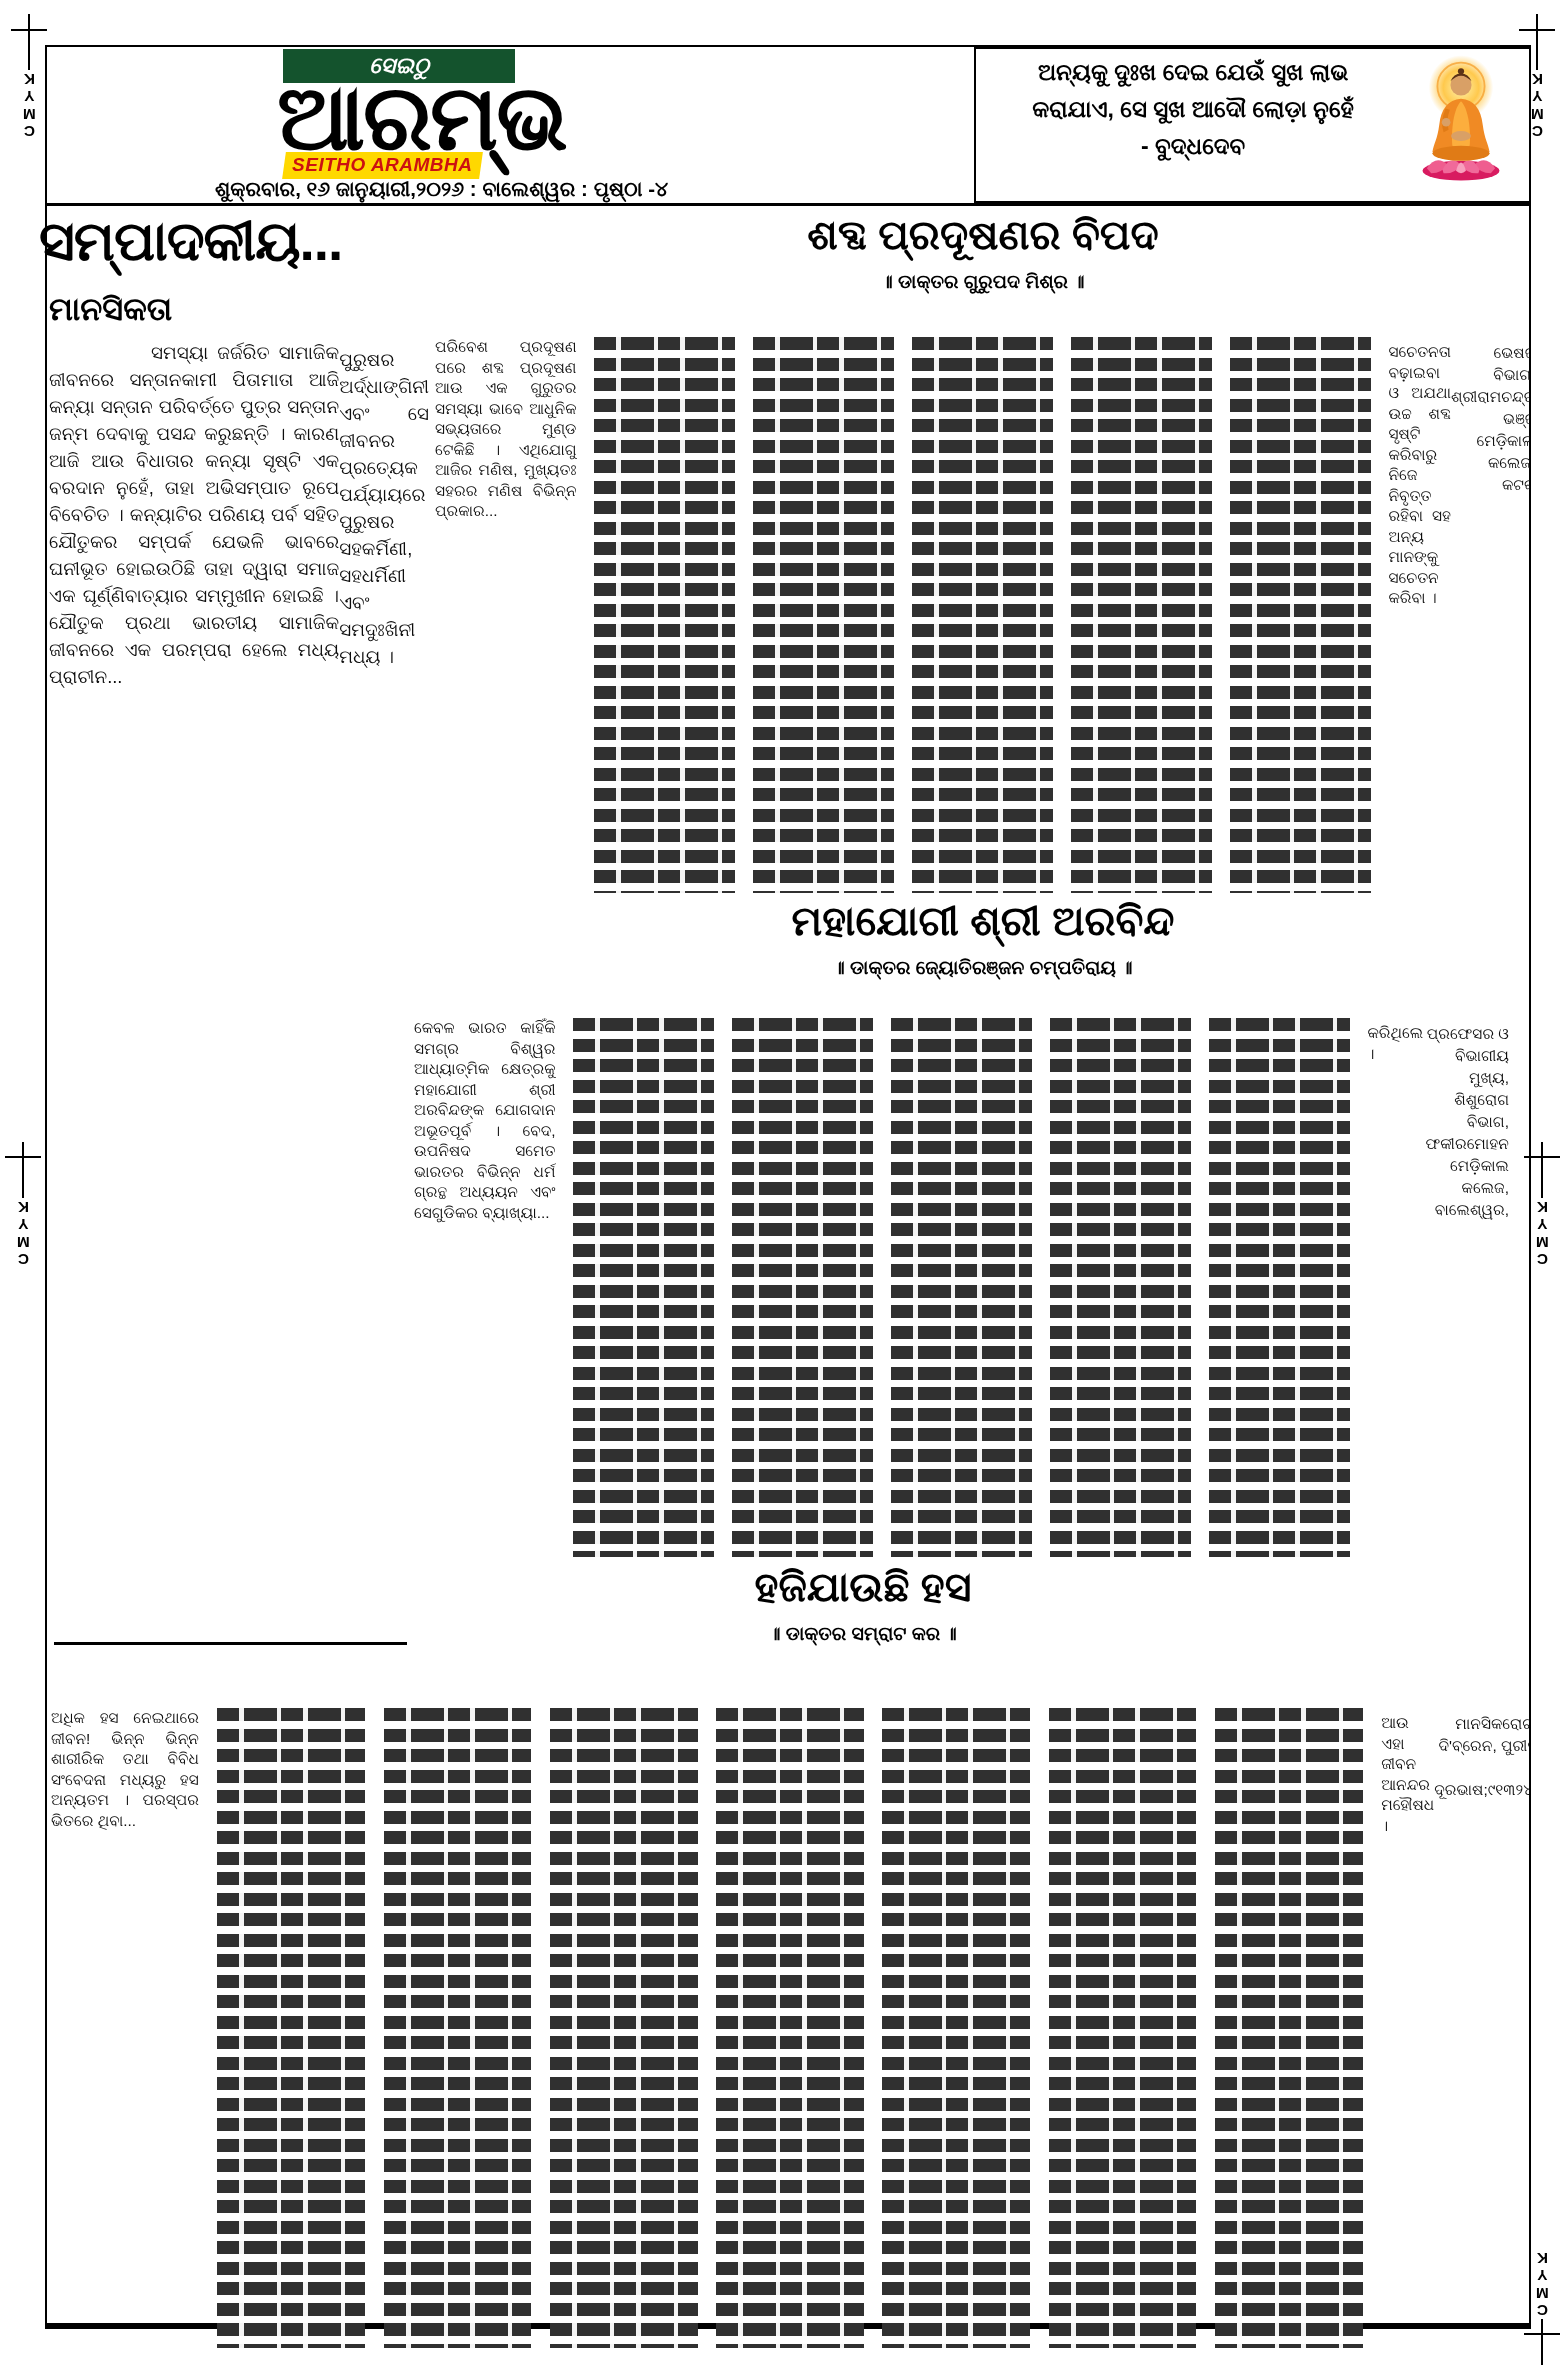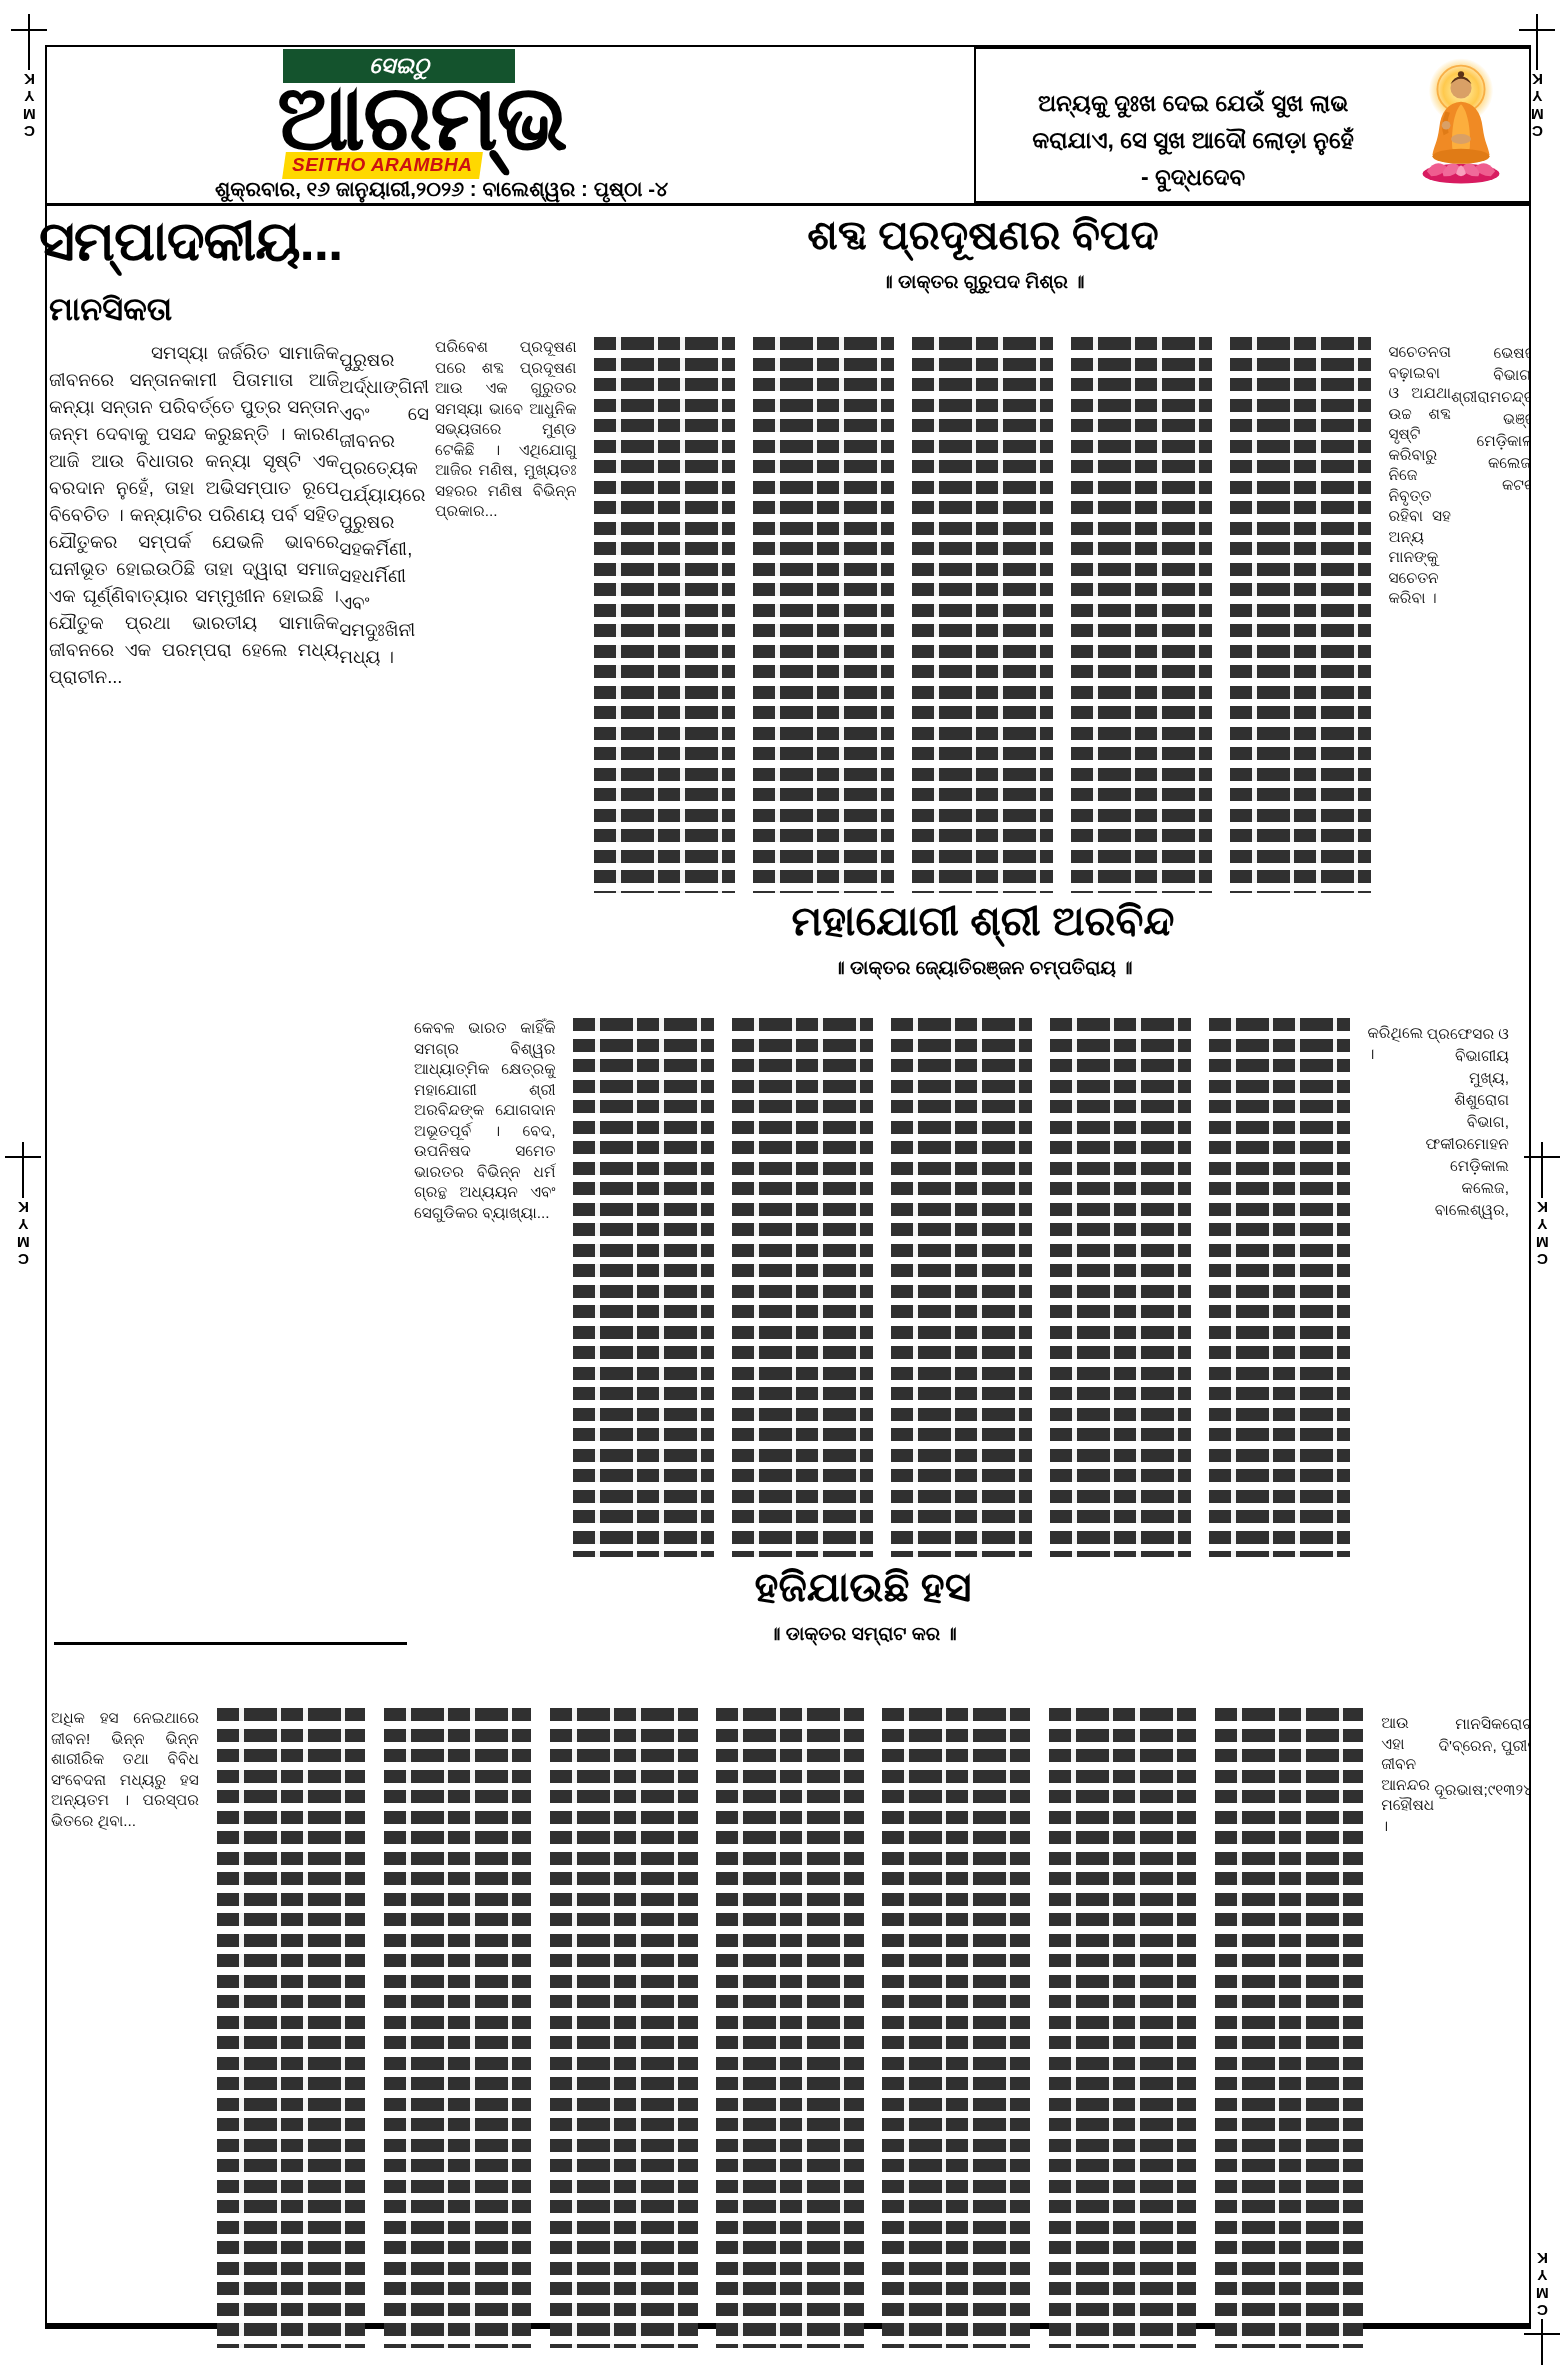--- a/index.html
+++ b/index.html
@@ -46,21 +46,21 @@
   }
   .mast-badge span{
     display:inline-block;transform:skewX(8deg);
     color:#cc1111;font-size:19px;font-weight:800;font-style:italic;letter-spacing:0.5px;
   }
   .dateline{left:215px;top:177px;font-size:20.5px;font-weight:700;white-space:nowrap;}
 
   
   .quotebox{
     left:974px;top:47px;width:557px;height:156px;box-sizing:border-box;
-    border:2px solid #000;background:#fff;display:flex;align-items:flex-end;
+    border:2px solid #000;background:#fff;display:flex;align-items:flex-start;
   }
   .quote-text{flex:1;padding:5.1px 0 5.1px 13.3px;text-align:center;}
   .quote-text .qline{font-size:23px;font-weight:700;line-height:37px;}
   .quote-text .qattr{font-size:23px;font-weight:700;line-height:37px;}
   .buddha-wrap{width:128px;height:149px;flex:0 0 auto;margin-right:4.1px;}
 
   
   .ed-section-title{left:39px;top:209px;width:389px;font-size:55px;font-weight:900;letter-spacing:-1px;}
   .ed-title{left:49px;top:291px;width:379px;text-align:left;font-size:32px;font-weight:700;}
   .headline-block{text-align:center;}

